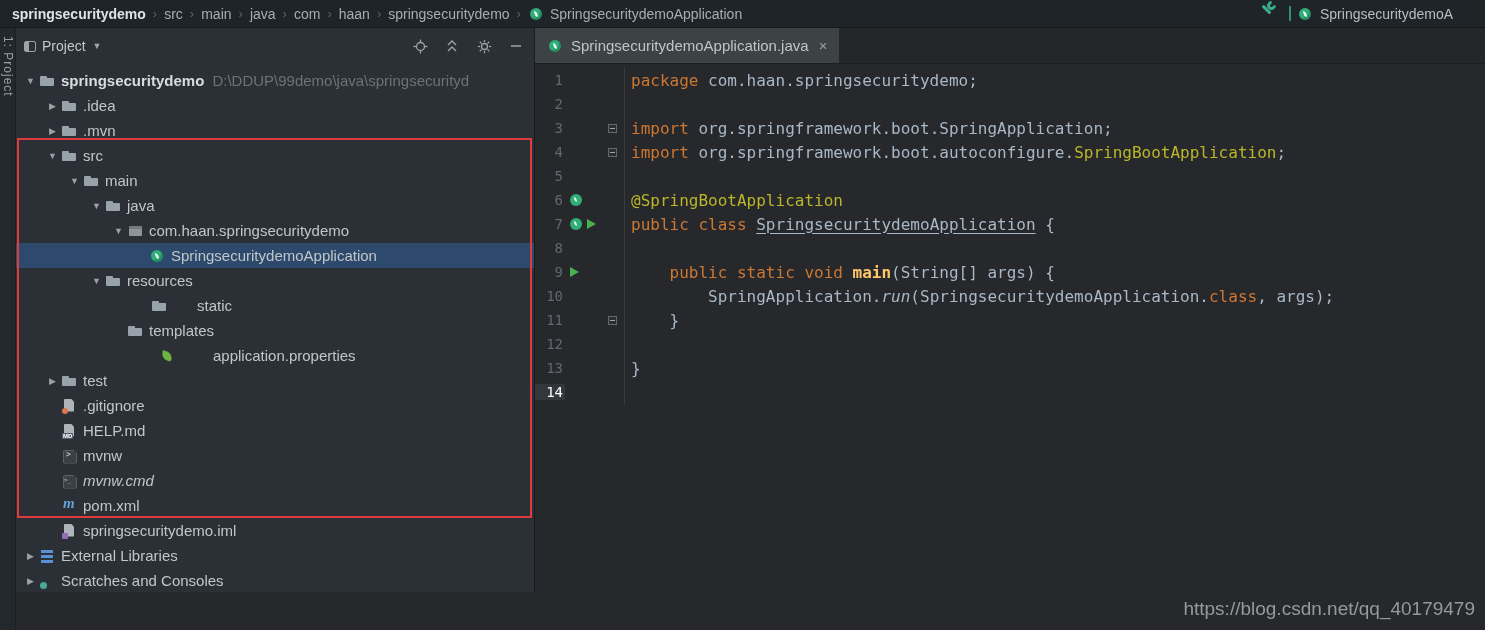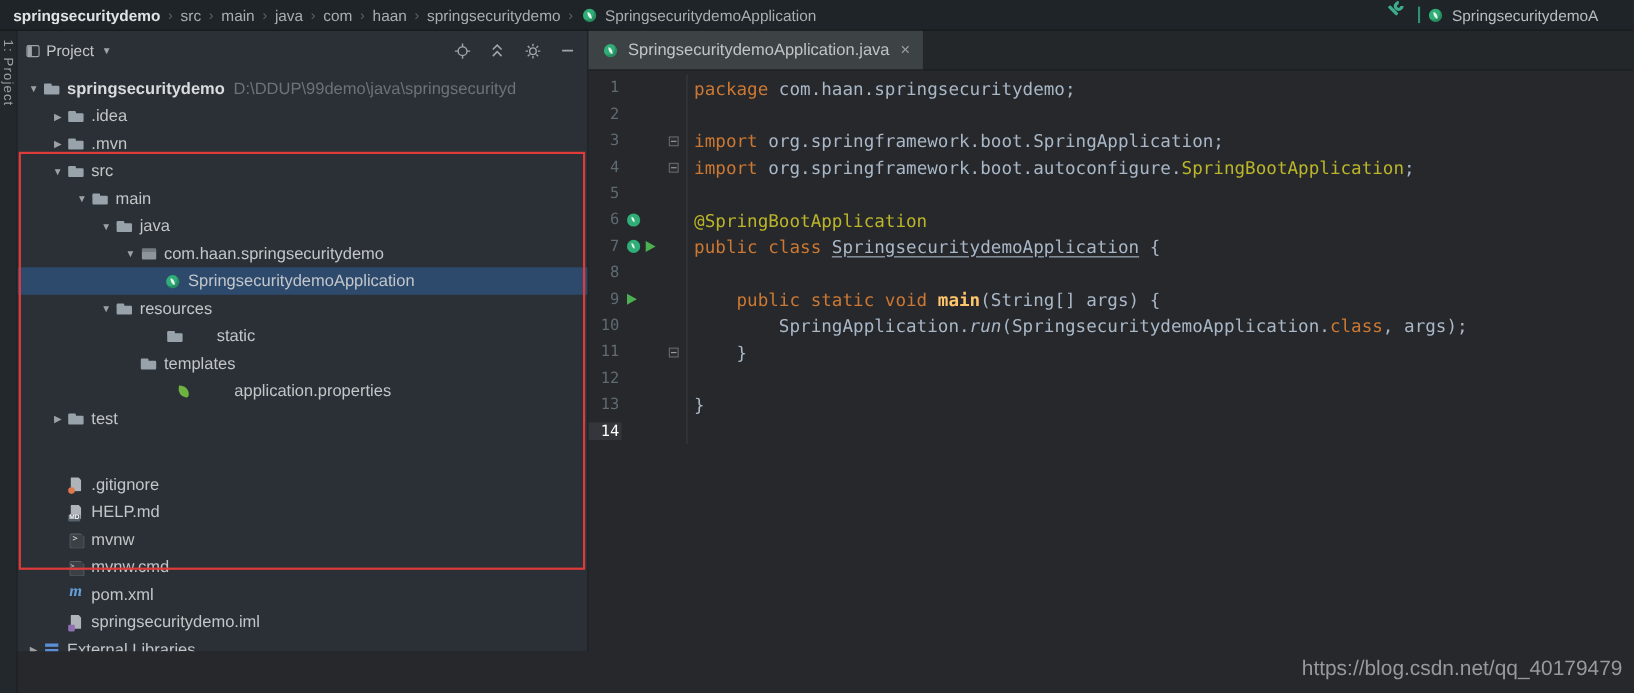--- a/index.html
+++ b/index.html
@@ -262,36 +262,36 @@
         <div class="tree-row" style="padding-left: 94px; gap: 32px;">
           <span class="tree-arrow"></span>
           <span class="micon icon-leaf"></span>
           <span class="tree-label">application.properties</span>
         </div>
         <div class="tree-row" style="padding-left: 28px;">
           <span class="tree-arrow">▶</span>
           <span class="micon icon-folder"></span>
           <span class="tree-label">test</span>
         </div>
-        <div class="tree-row" style="padding-left: 28px; margin-top: 35px;">
+        <div class="tree-row" style="padding-left: 28px;">
           <span class="tree-arrow"></span>
           <span class="micon icon-file-git file-base"></span>
           <span class="tree-label">.gitignore</span>
         </div>
         <div class="tree-row" style="padding-left: 28px;">
           <span class="tree-arrow"></span>
           <span class="micon icon-file-md file-base"></span>
           <span class="tree-label">HELP.md</span>
         </div>
         <div class="tree-row" style="padding-left: 28px;">
           <span class="tree-arrow"></span>
           <span class="micon icon-file-sh file-base"></span>
           <span class="tree-label">mvnw</span>
         </div>
-        <div class="tree-row" style="padding-left: 28px;">
+        <div class="tree-row" style="padding-left: 28px; font-style: italic;">
           <span class="tree-arrow"></span>
           <span class="micon icon-file-cmd file-base"></span>
           <span class="tree-label">mvnw.cmd</span>
         </div>
         <div class="tree-row" style="padding-left: 28px;">
           <span class="tree-arrow"></span>
           <span class="micon icon-maven"></span>
           <span class="tree-label">pom.xml</span>
         </div>
         <div class="tree-row" style="padding-left: 28px;">

